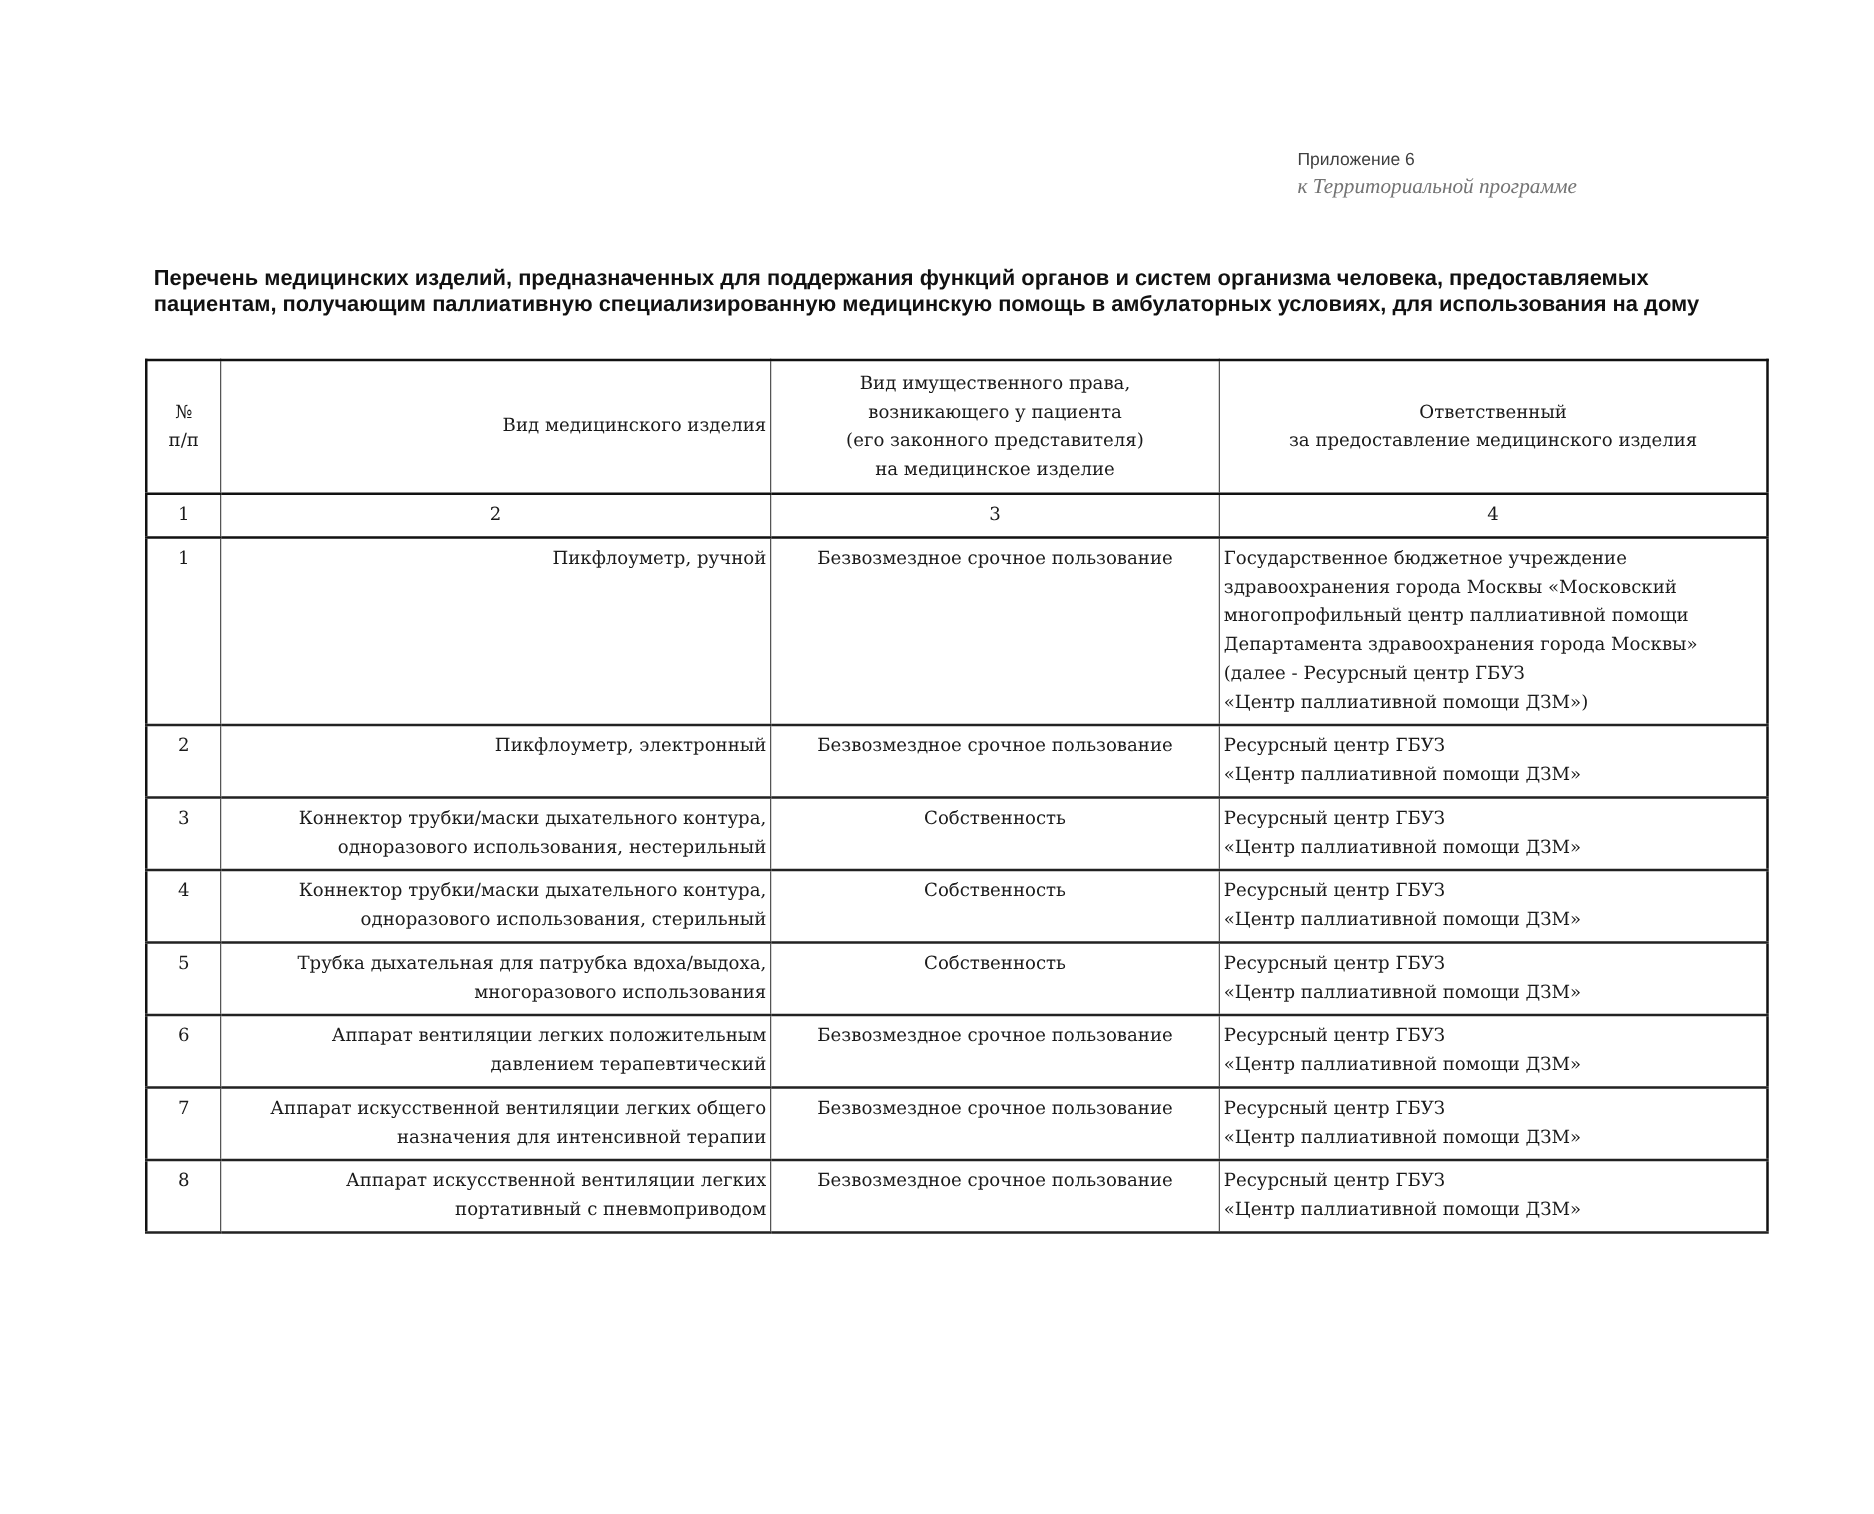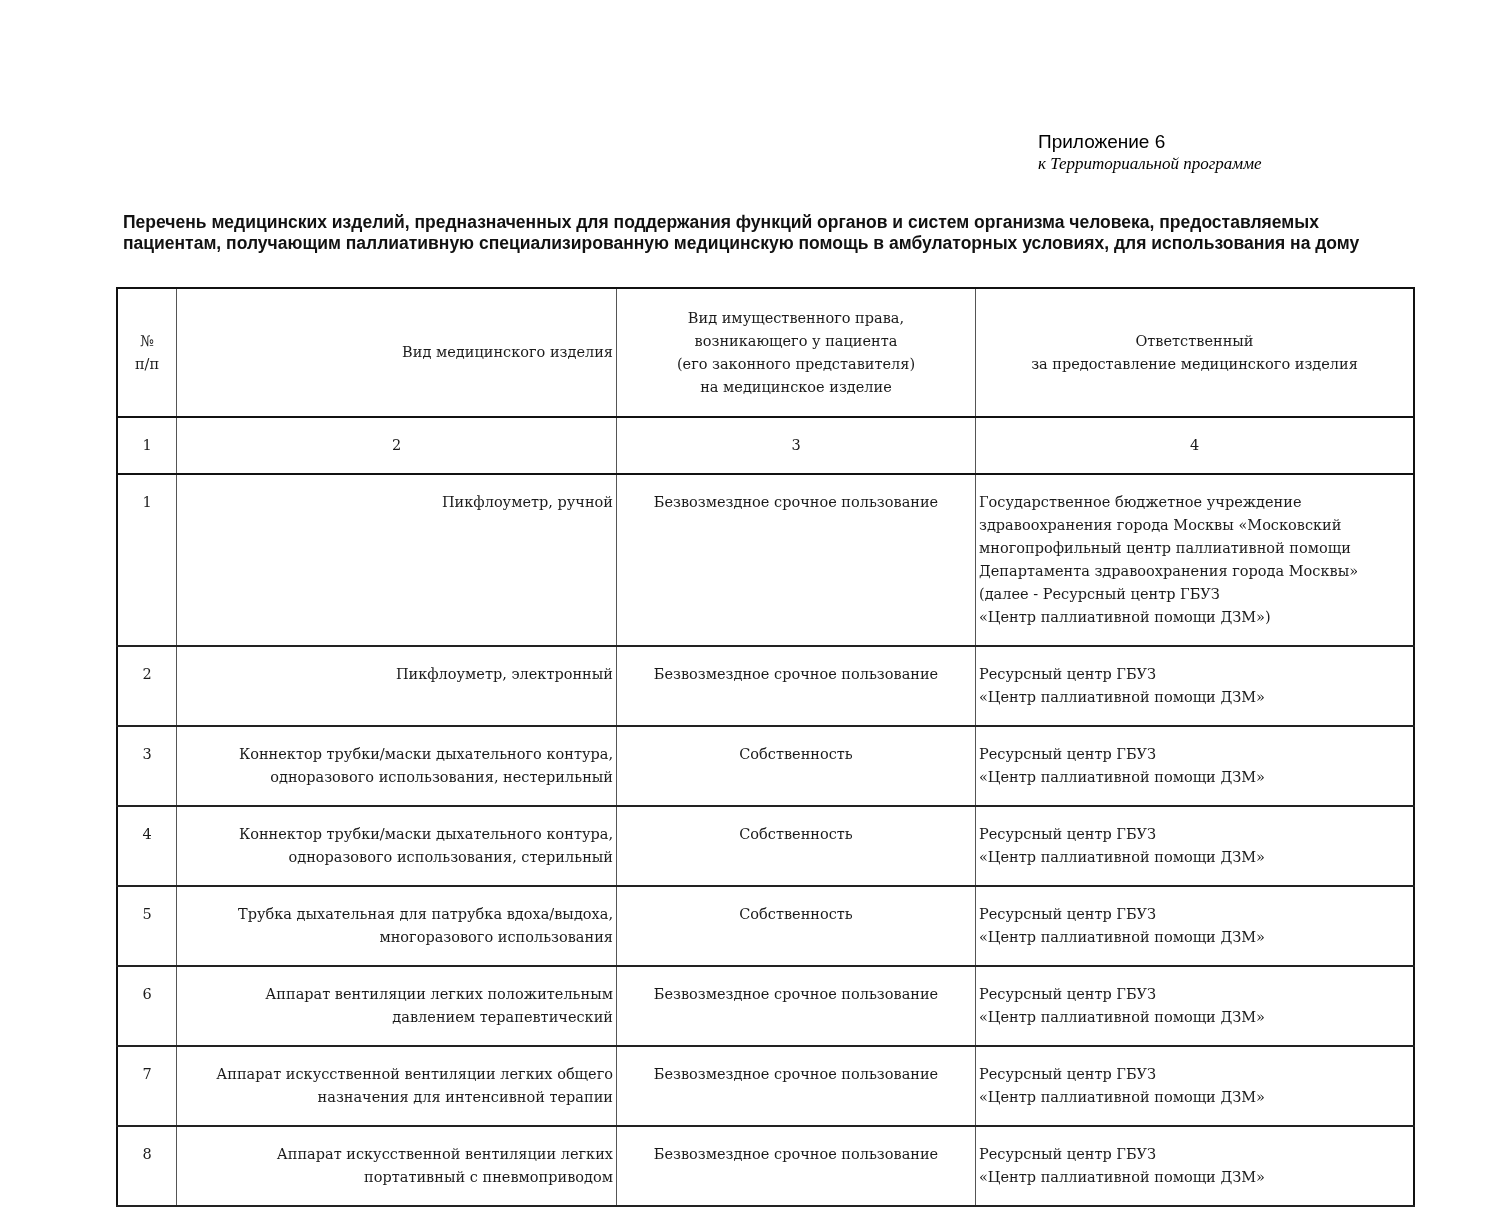--- a/index.html
+++ b/index.html
@@ -14,31 +14,30 @@
       overflow: hidden;
       color: #111111;
     }
     .appendix {
       position: absolute;
       left: 1038px;
       top: 116px;
     }
     .appendix-title {
       font-family: "Liberation Sans", sans-serif;
-      font-size: 19px;
+      font-size: 14px;
       line-height: 22px;
-      color: #000000;
-      margin-top: 15px;
+      color: #404040;
     }
     .appendix-sub {
       font-family: "Liberation Serif", serif;
       font-style: italic;
       font-size: 17px;
       line-height: 22px;
-      color: #000000;
+      color: #737373;
     }
     .doc-title {
       position: absolute;
       left: 123px;
       top: 212px;
       width: 1250px;
       font-family: "Liberation Sans", sans-serif;
       font-weight: bold;
       font-size: 17.5px;
       line-height: 21px;
@@ -51,21 +50,21 @@
       width: 1299px;
       border-collapse: collapse;
       font-family: "DejaVu Serif", serif;
       font-size: 14.5px;
       line-height: 23px;
       color: #1a1a1a;
       border: 2px solid #111;
     }
     table.devices td, table.devices th {
       border: 1px solid #555;
-      padding: 16px 3px;
+      padding: 5px 3px;
       vertical-align: top;
       font-weight: normal;
     }
     table.devices thead th {
       vertical-align: middle;
       text-align: center;
       height: 95px;
       border-bottom: 2px solid #111;
     }
     table.devices tr.colnums td {

